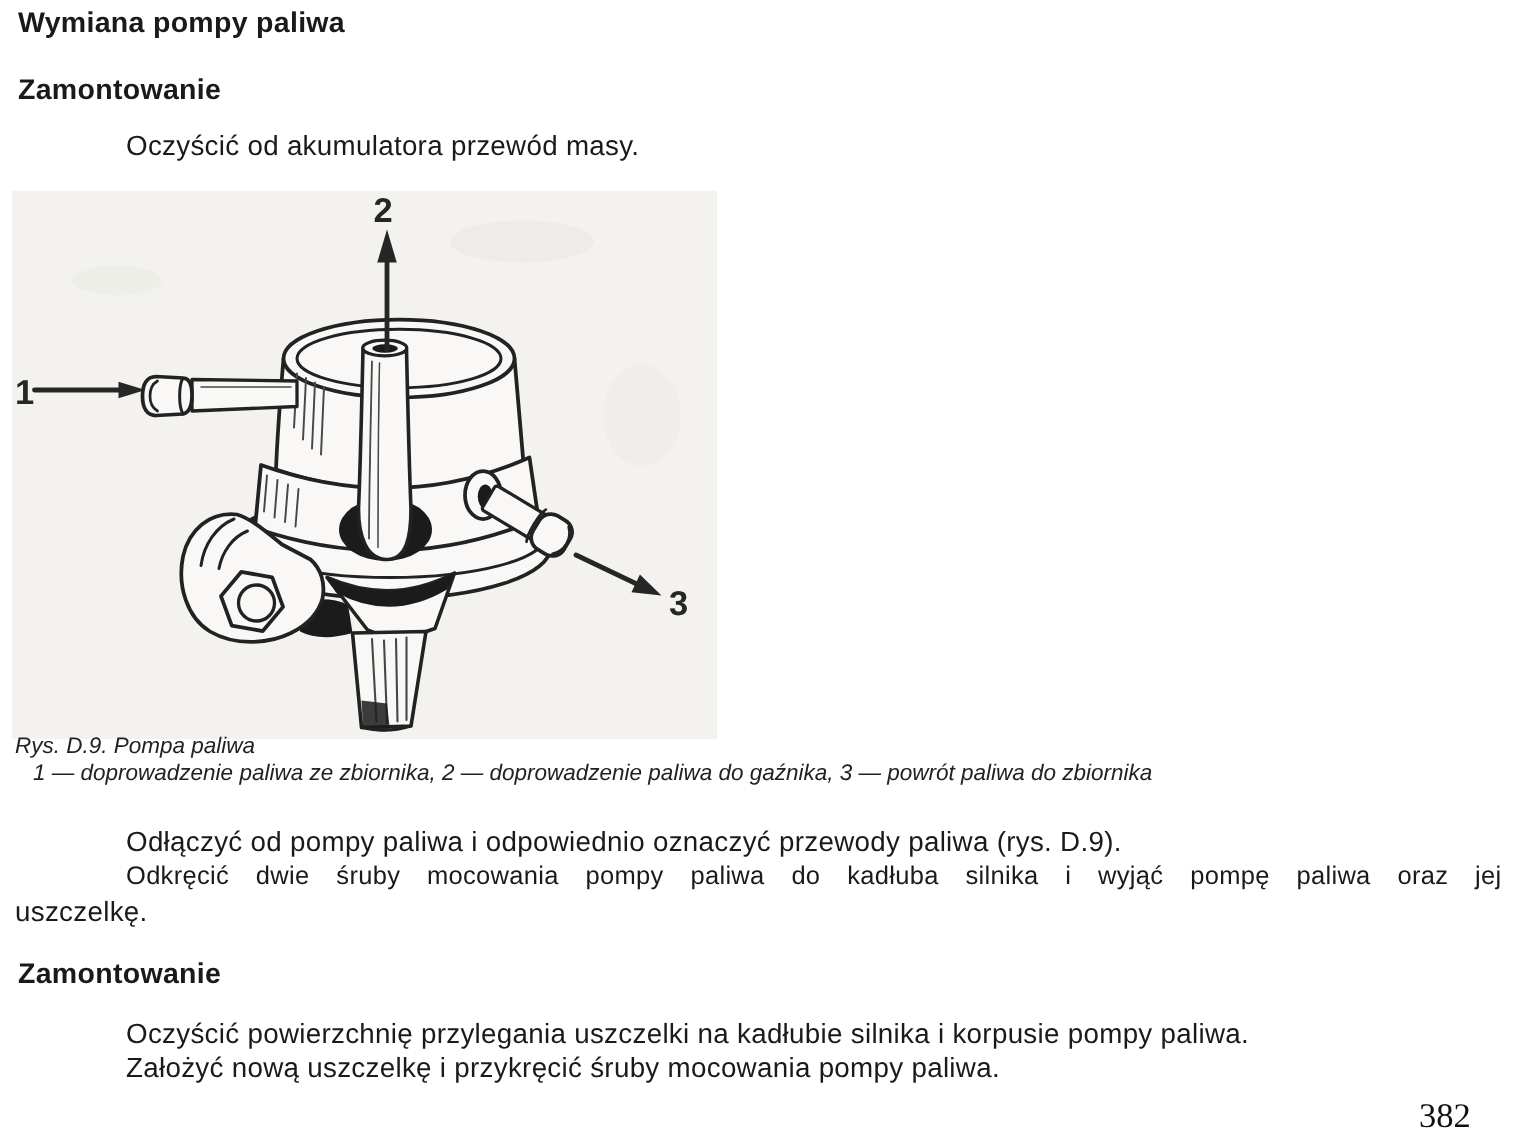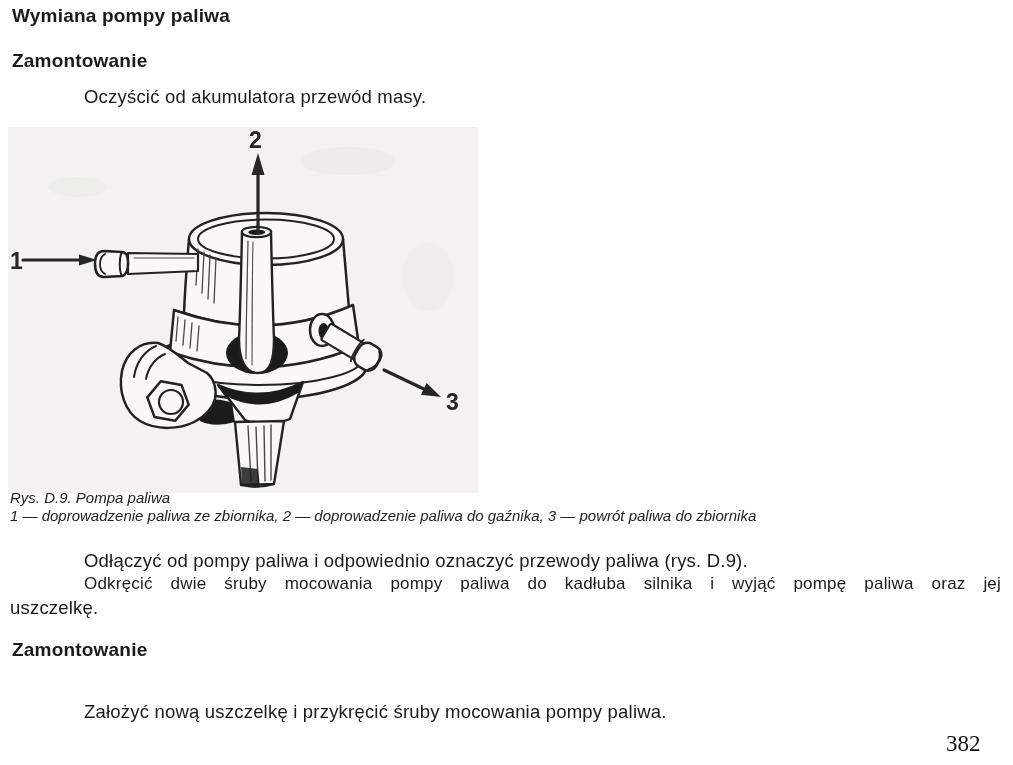--- a/index.html
+++ b/index.html
@@ -145,25 +145,26 @@
         <polygon class="arrowhead" points="433,270 413,267.8 418.6,256"></polygon>
       </g>
 
       <text class="fig-num" x="241" y="21">2</text>
       <text class="fig-num" x="2" y="142">1</text>
       <text class="fig-num" x="438" y="283">3</text>
     </svg>
   </div>
 
   <div class="abs caption" style="left:10px; top:489px;">Rys. D.9. Pompa paliwa</div>
-  <div class="abs caption" style="left:10px; top:507px;">1 — doprowadzenie paliwa ze zbiornika, 2 — doprowadzenie paliwa do gaźnika, 3 — powrót paliwa do zbiornika</div>
+  <div class="abs caption" style="left:22px; top:507px;">1 — doprowadzenie paliwa ze zbiornika, 2 — doprowadzenie paliwa do gaźnika, 3 — powrót paliwa do zbiornika</div>
 
   <div class="abs body-line" style="left:84px; top:549px;">Odłączyć od pompy paliwa i odpowiednio oznaczyć przewody paliwa (rys. D.9).</div>
   <div class="abs body-just" style="left:10px; top:572px; width:991px;">Odkręcić dwie śruby mocowania pompy paliwa do kadłuba silnika i wyjąć pompę paliwa oraz jej</div>
   <div class="abs body-line" style="left:10px; top:596px;">uszczelkę.</div>
 
   <div class="abs h2" style="left:12px; top:639px;">Zamontowanie</div>
 
+  <div class="abs body-line" style="left:84px; top:677px;">Oczyścić powierzchnię przylegania uszczelki na kadłubie silnika i korpusie pompy paliwa.</div>
   <div class="abs body-line" style="left:84px; top:700px;">Założyć nową uszczelkę i przykręcić śruby mocowania pompy paliwa.</div>
 
   <div class="abs pageno" style="left:946px; top:731px;">382</div>
 
 </div>
 
 </body></html>

